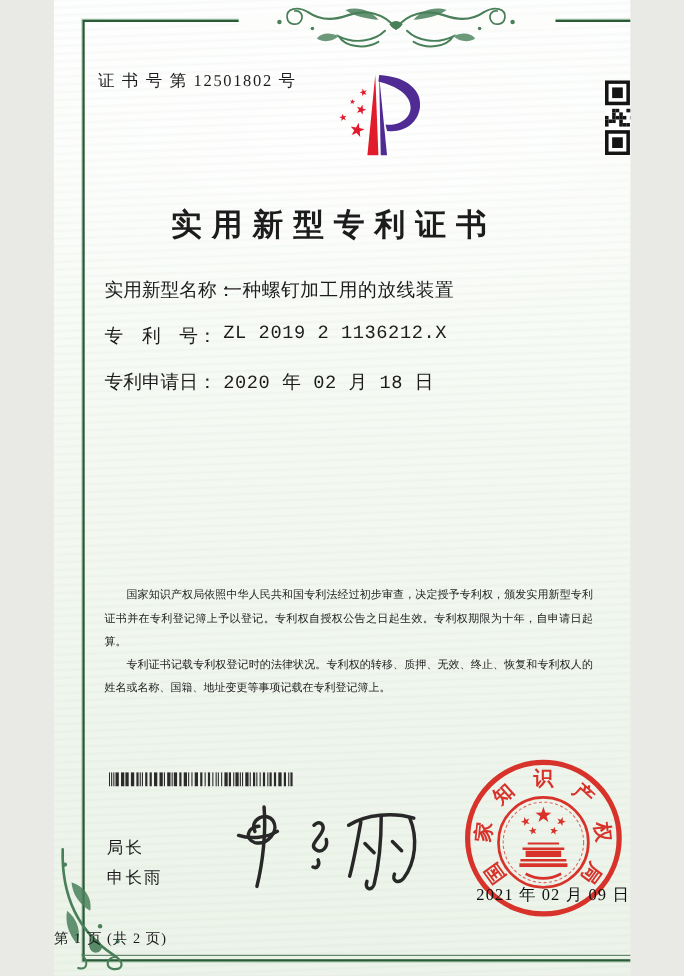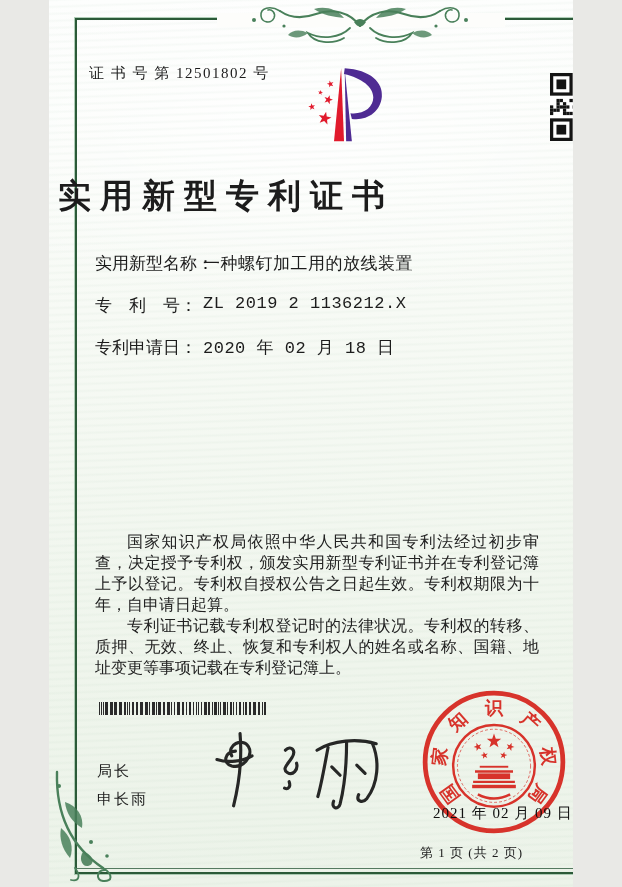--- a/index.html
+++ b/index.html
@@ -39,46 +39,46 @@
   .ornament-backing{position:absolute;left:168px;top:13px;width:288px;height:14px;background:#fdfdfb;z-index:2;}
   .ornament-top{position:absolute;left:171px;top:2px;width:280px;height:44px;z-index:3;}
   .corner{position:absolute;width:66px;height:115px;top:768px;z-index:3;}
   .corner-right{left:552px;}
   .corner-left{left:4px;transform:scaleX(-1);}
 
   .cert-no{position:absolute;left:40px;top:64px;font-size:15px;letter-spacing:1.5px;z-index:4;}
   .logo{position:absolute;left:250px;top:62px;width:100px;height:84px;z-index:4;}
   .qr{position:absolute;left:501px;top:73px;width:68px;height:68px;z-index:4;}
 
-  .title{position:absolute;left:0;right:24px;top:174px;margin:0;text-align:left;
-    font-size:33px;font-weight:bold;letter-spacing:9px;padding-left:9px;z-index:4;}
+  .title{position:absolute;left:0;right:24px;top:174px;margin:12px;text-align:center;
+    font-size:28px;font-weight:bold;letter-spacing:9px;padding-left:9px;z-index:4;}
 
   .fields{position:absolute;left:46px;top:252px;right:30px;z-index:4;}
   .frow{height:16px;margin-bottom:26px;font-size:17px;white-space:nowrap;font-family:Liberation Mono, monospace;}
   .flabel{display:inline-block;width:108px;vertical-align:top;}
   .fvalue{letter-spacing:.5px;}
   .fpair2{margin-left:40px;}
   .fpair2 .flabel{width:auto;margin-right:4px;}
 
   .paragraphs{position:absolute;left:46px;right:34px;top:531px;z-index:4;
-    font-size:16px;line-height:21px;text-align:justify;color:#222;}
+    font-size:10px;line-height:21px;text-align:justify;color:#222;}
   .paragraphs p{margin:0;text-indent:2em;}
 
   .barcode{position:absolute;left:50px;top:702px;width:170px;height:13px;z-index:4;}
 
   .signer{position:absolute;left:48px;top:752px;z-index:5;font-size:15px;line-height:1;margin-top:12px;}
   .signer div{margin-bottom:13px;letter-spacing:2px;}
   .signature{position:absolute;left:136px;top:728px;width:212px;height:88px;z-index:5;}
 
   .seal{position:absolute;left:369px;top:686px;width:152px;height:152px;z-index:4;opacity:.93;}
   .seal .ring text{font-size:19px;font-weight:bold;fill:var(--seal-red);
     font-family:"Liberation Serif","DejaVu Serif",serif;}
   .seal-date{position:absolute;left:384px;top:804px;z-index:5;font-size:15px;letter-spacing:1px;color:#101010;}
 
-  .footer{position:absolute;left:0;right:50px;top:844px;text-align:right;font-size:13px;z-index:4;letter-spacing:1px;}
+  .footer{position:absolute;left:0;right:50px;top:844px;text-align:left;font-size:13px;z-index:4;letter-spacing:1px;}
 </style>
 </head>
 <body>
 
 <div class="page">
 
   <div class="frame"></div>
   <div class="frame-inner-line"></div>
   <div class="right-edge"></div>
   <div class="right-edge-line"></div>

